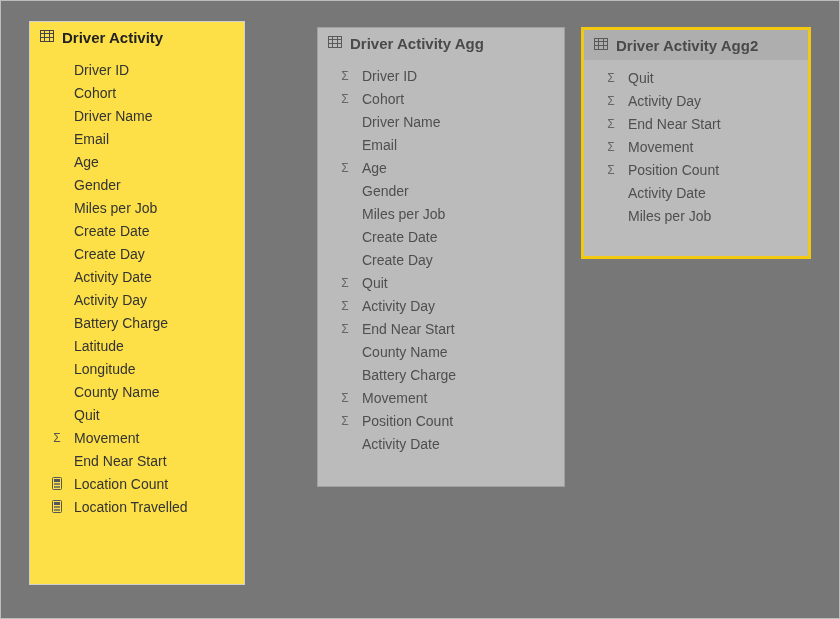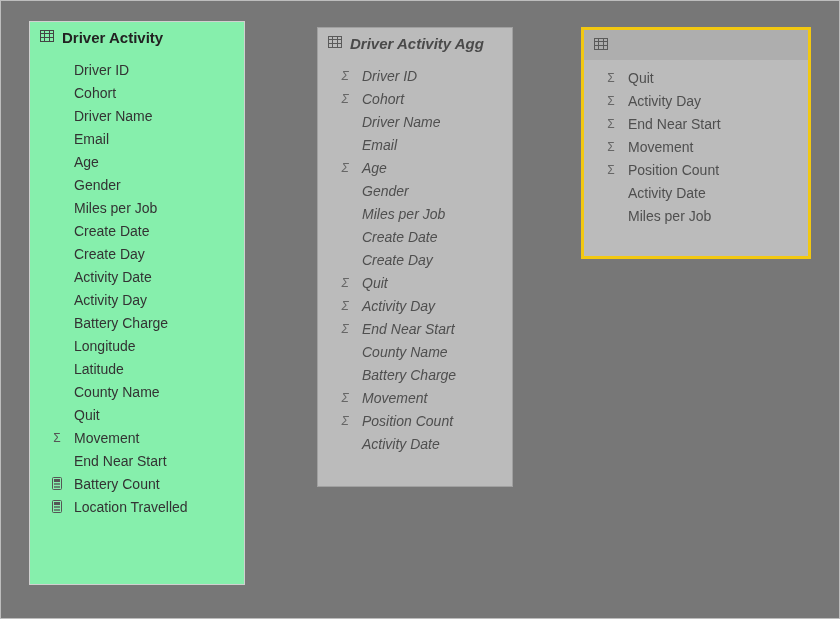--- a/index.html
+++ b/index.html
@@ -11,21 +11,21 @@
   }
   .canvas {
     width: 840px;
     height: 619px;
     background: #777777;
     border: 1px solid #bdbdbd;
     position: relative;
   }
   .table-card {
     position: absolute;
-    background: #86efac;
+    background: #fde047;
     border: 1px solid #d0d0d0;
     display: flex;
     flex-direction: column;
   }
   .table-card.dim {
     background: #bbbbbb;
     border-color: #a0a0a0;
   }
   .table-card.selected {
     border: 3px solid #f2c811;
@@ -84,21 +84,21 @@
     color: #555;
     font-family: "Segoe UI Symbol", Arial, sans-serif;
   }
   .dim .icon-sigma, .selected .icon-sigma { color: #666; }
   .icon-calc {
     width: 10px; height: 13px;
   }
 
   
   #card1 { top: 20px; left: 28px; width: 216px; height: 564px; }
-  #card2 { top: 26px; left: 316px; width: 196px; height: 460px; font-style: italic; }
+  #card2 { top: 26px; left: 316px; width: 248px; height: 460px; }
   #card3 { top: 26px; left: 580px; width: 230px; height: 232px; }
 </style>
 </head>
 <body>
 
 <div class="canvas" id="canvas">
     <div class="table-card " id="card1">
       <div class="card-header">
         <span><svg class="icon-table" viewBox="0 0 14 12">
             <rect x="0.5" y="0.5" width="13" height="11" fill="none" stroke="#444" stroke-width="1"></rect>
@@ -153,25 +153,25 @@
         <div class="field-row">
           <span class="field-icon"></span>
           <span class="field-name">Activity Day</span>
         </div>
         <div class="field-row">
           <span class="field-icon"></span>
           <span class="field-name">Battery Charge</span>
         </div>
         <div class="field-row">
           <span class="field-icon"></span>
+          <span class="field-name">Latitude</span>
+        </div>
+        <div class="field-row">
+          <span class="field-icon"></span>
           <span class="field-name">Longitude</span>
-        </div>
-        <div class="field-row">
-          <span class="field-icon"></span>
-          <span class="field-name">Latitude</span>
         </div>
         <div class="field-row">
           <span class="field-icon"></span>
           <span class="field-name">County Name</span>
         </div>
         <div class="field-row">
           <span class="field-icon"></span>
           <span class="field-name">Quit</span>
         </div>
         <div class="field-row">
@@ -190,21 +190,21 @@
               <rect x="0.5" y="0.5" width="9" height="12" rx="1" fill="none" stroke="#555"></rect>
               <rect x="2" y="2" width="6" height="3" fill="#555"></rect>
               <circle cx="3" cy="7" r="0.9" fill="#555"></circle>
               <circle cx="5" cy="7" r="0.9" fill="#555"></circle>
               <circle cx="7" cy="7" r="0.9" fill="#555"></circle>
               <circle cx="3" cy="10" r="0.9" fill="#555"></circle>
               <circle cx="5" cy="10" r="0.9" fill="#555"></circle>
               <circle cx="7" cy="10" r="0.9" fill="#555"></circle>
             </svg>
           </span>
-          <span class="field-name">Battery Count</span>
+          <span class="field-name">Location Count</span>
         </div>
         <div class="field-row">
           <span class="field-icon">
             <svg class="icon-calc" viewBox="0 0 10 13">
               <rect x="0.5" y="0.5" width="9" height="12" rx="1" fill="none" stroke="#555"></rect>
               <rect x="2" y="2" width="6" height="3" fill="#555"></rect>
               <circle cx="3" cy="7" r="0.9" fill="#555"></circle>
               <circle cx="5" cy="7" r="0.9" fill="#555"></circle>
               <circle cx="7" cy="7" r="0.9" fill="#555"></circle>
               <circle cx="3" cy="10" r="0.9" fill="#555"></circle>
@@ -316,20 +316,21 @@
     </div>
     <div class="table-card selected" id="card3">
       <div class="card-header">
         <span><svg class="icon-table" viewBox="0 0 14 12">
             <rect x="0.5" y="0.5" width="13" height="11" fill="none" stroke="#5a5a5a" stroke-width="1"></rect>
             <line x1="0.5" y1="3.5" x2="13.5" y2="3.5" stroke="#5a5a5a"></line>
             <line x1="0.5" y1="7.5" x2="13.5" y2="7.5" stroke="#5a5a5a"></line>
             <line x1="4.5" y1="0.5" x2="4.5" y2="11.5" stroke="#5a5a5a"></line>
             <line x1="9.5" y1="0.5" x2="9.5" y2="11.5" stroke="#5a5a5a"></line>
           </svg></span>
+        <span class="card-title">Driver Activity Agg2</span>
       </div>
       <div class="card-body">
         <div class="field-row">
           <span class="field-icon">
             <span class="icon-sigma">Σ</span>
           </span>
           <span class="field-name">Quit</span>
         </div>
         <div class="field-row">
           <span class="field-icon">

